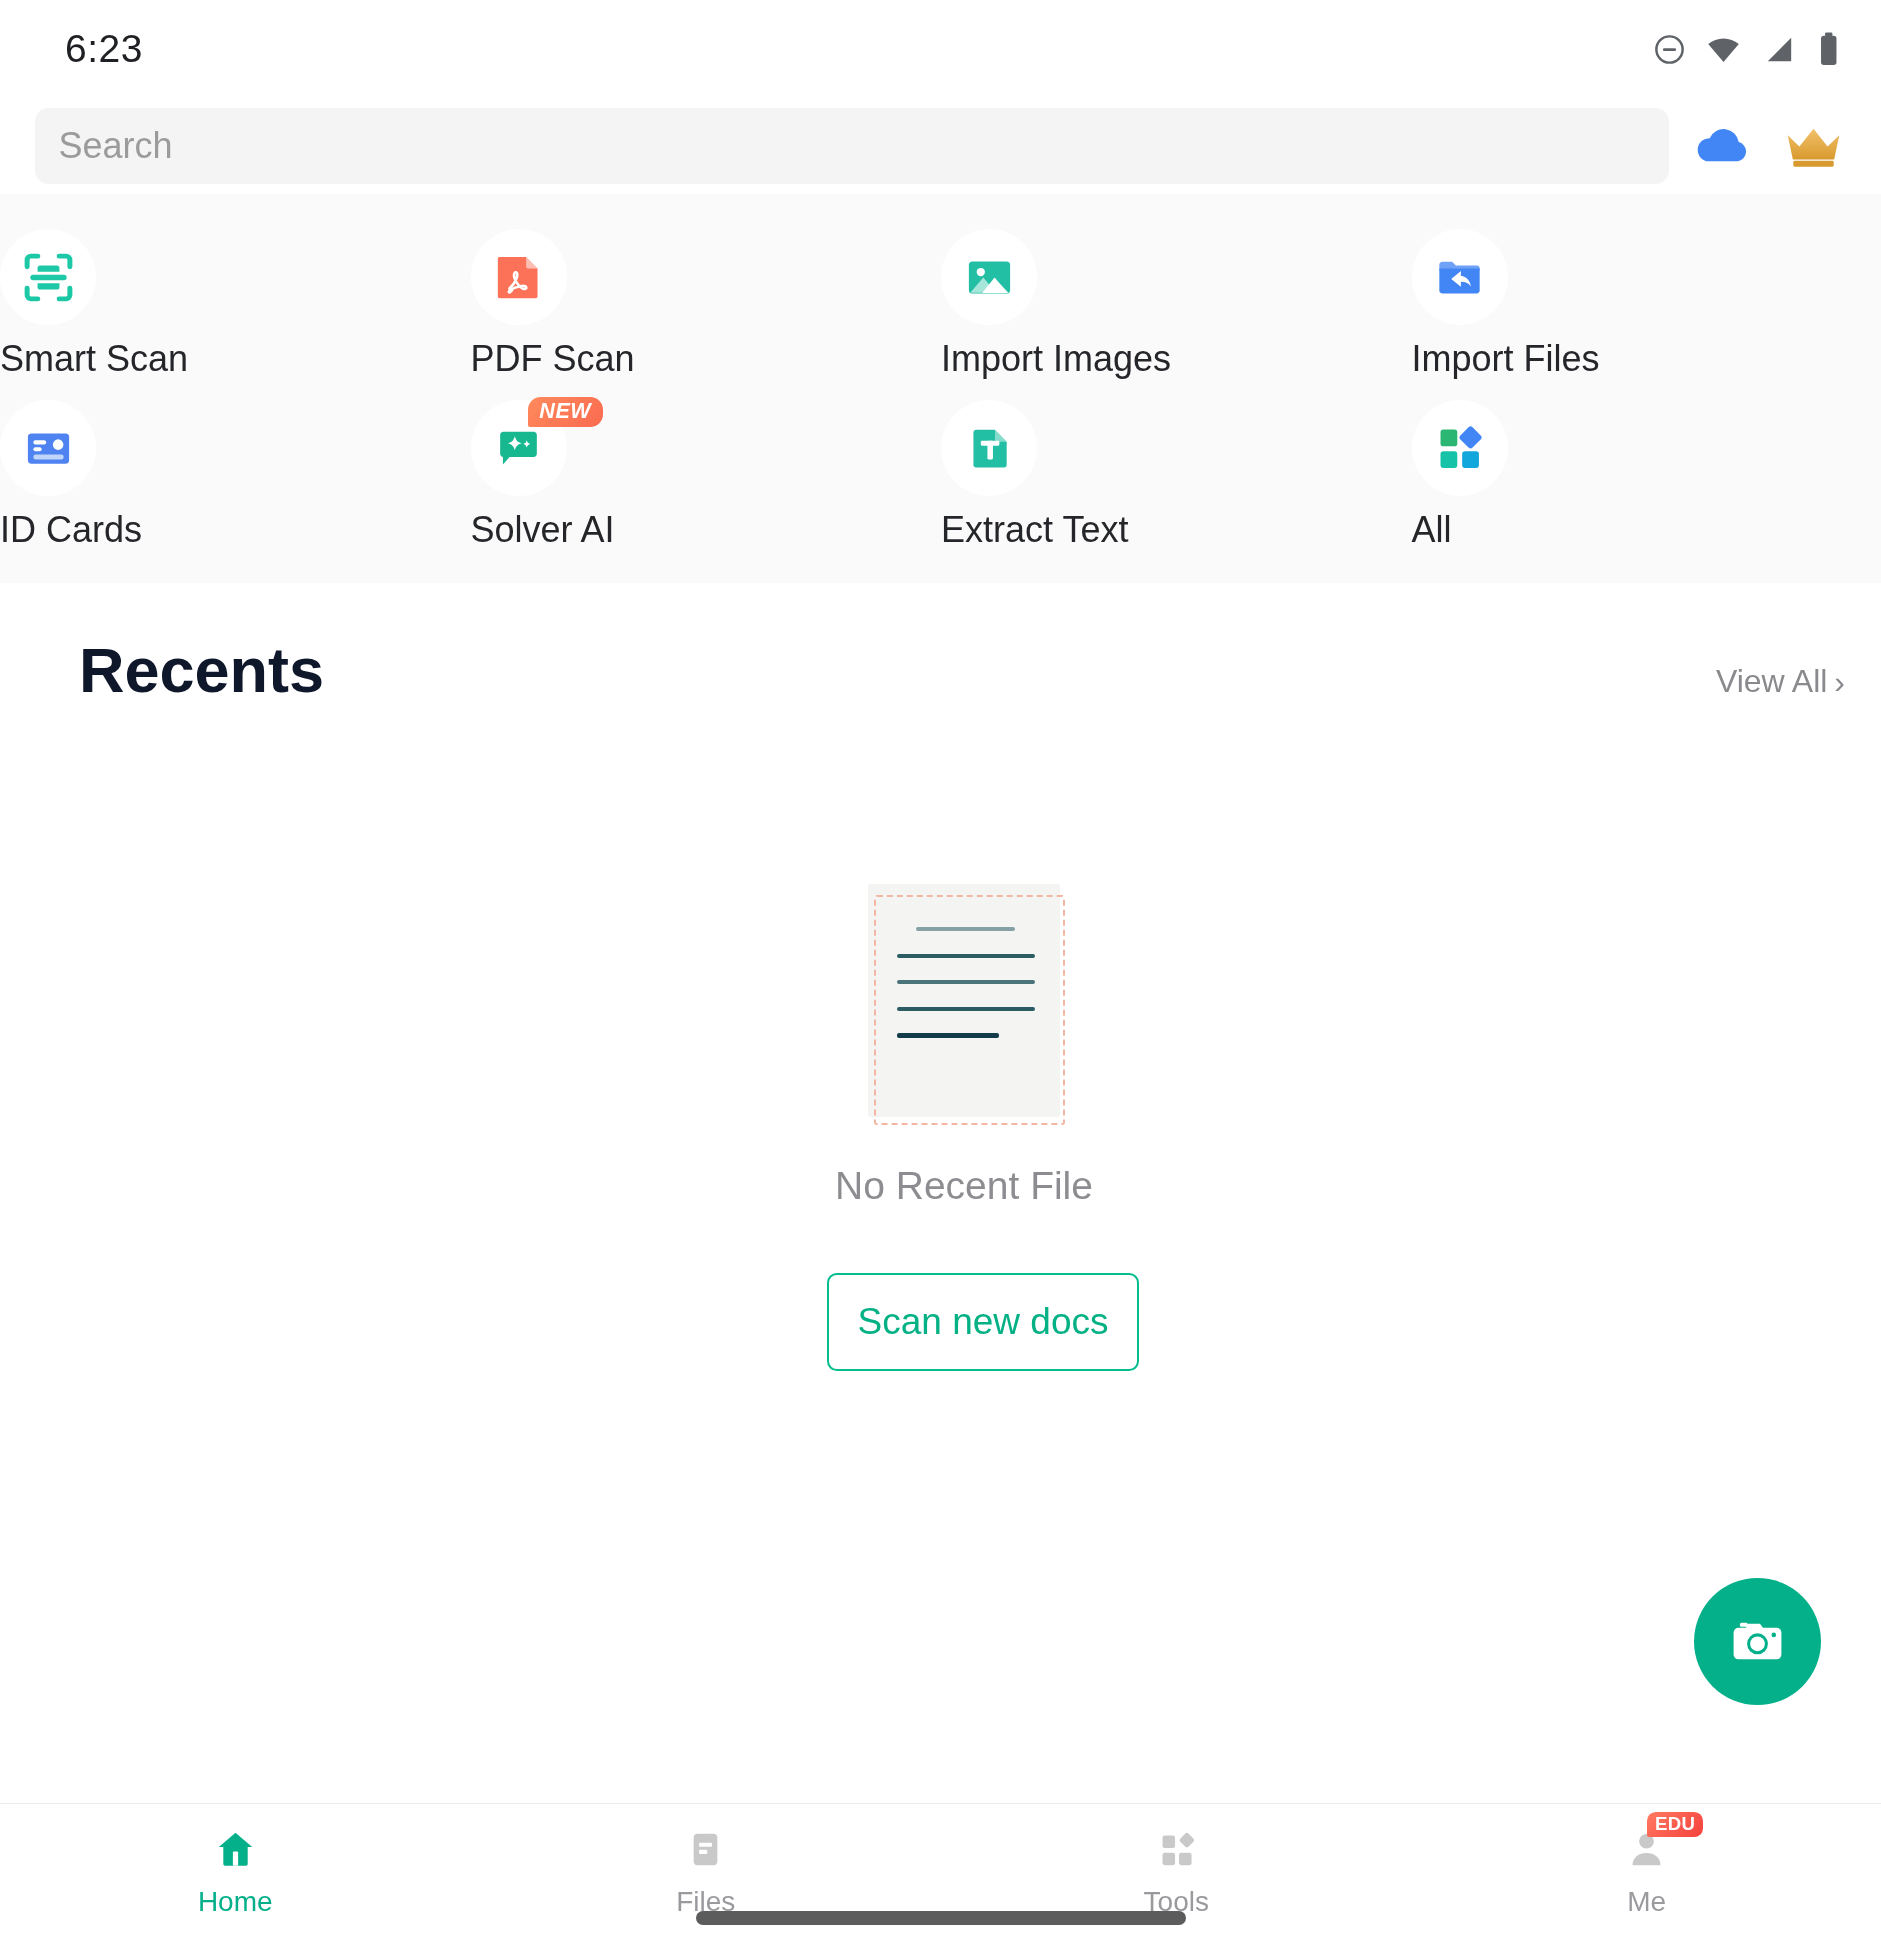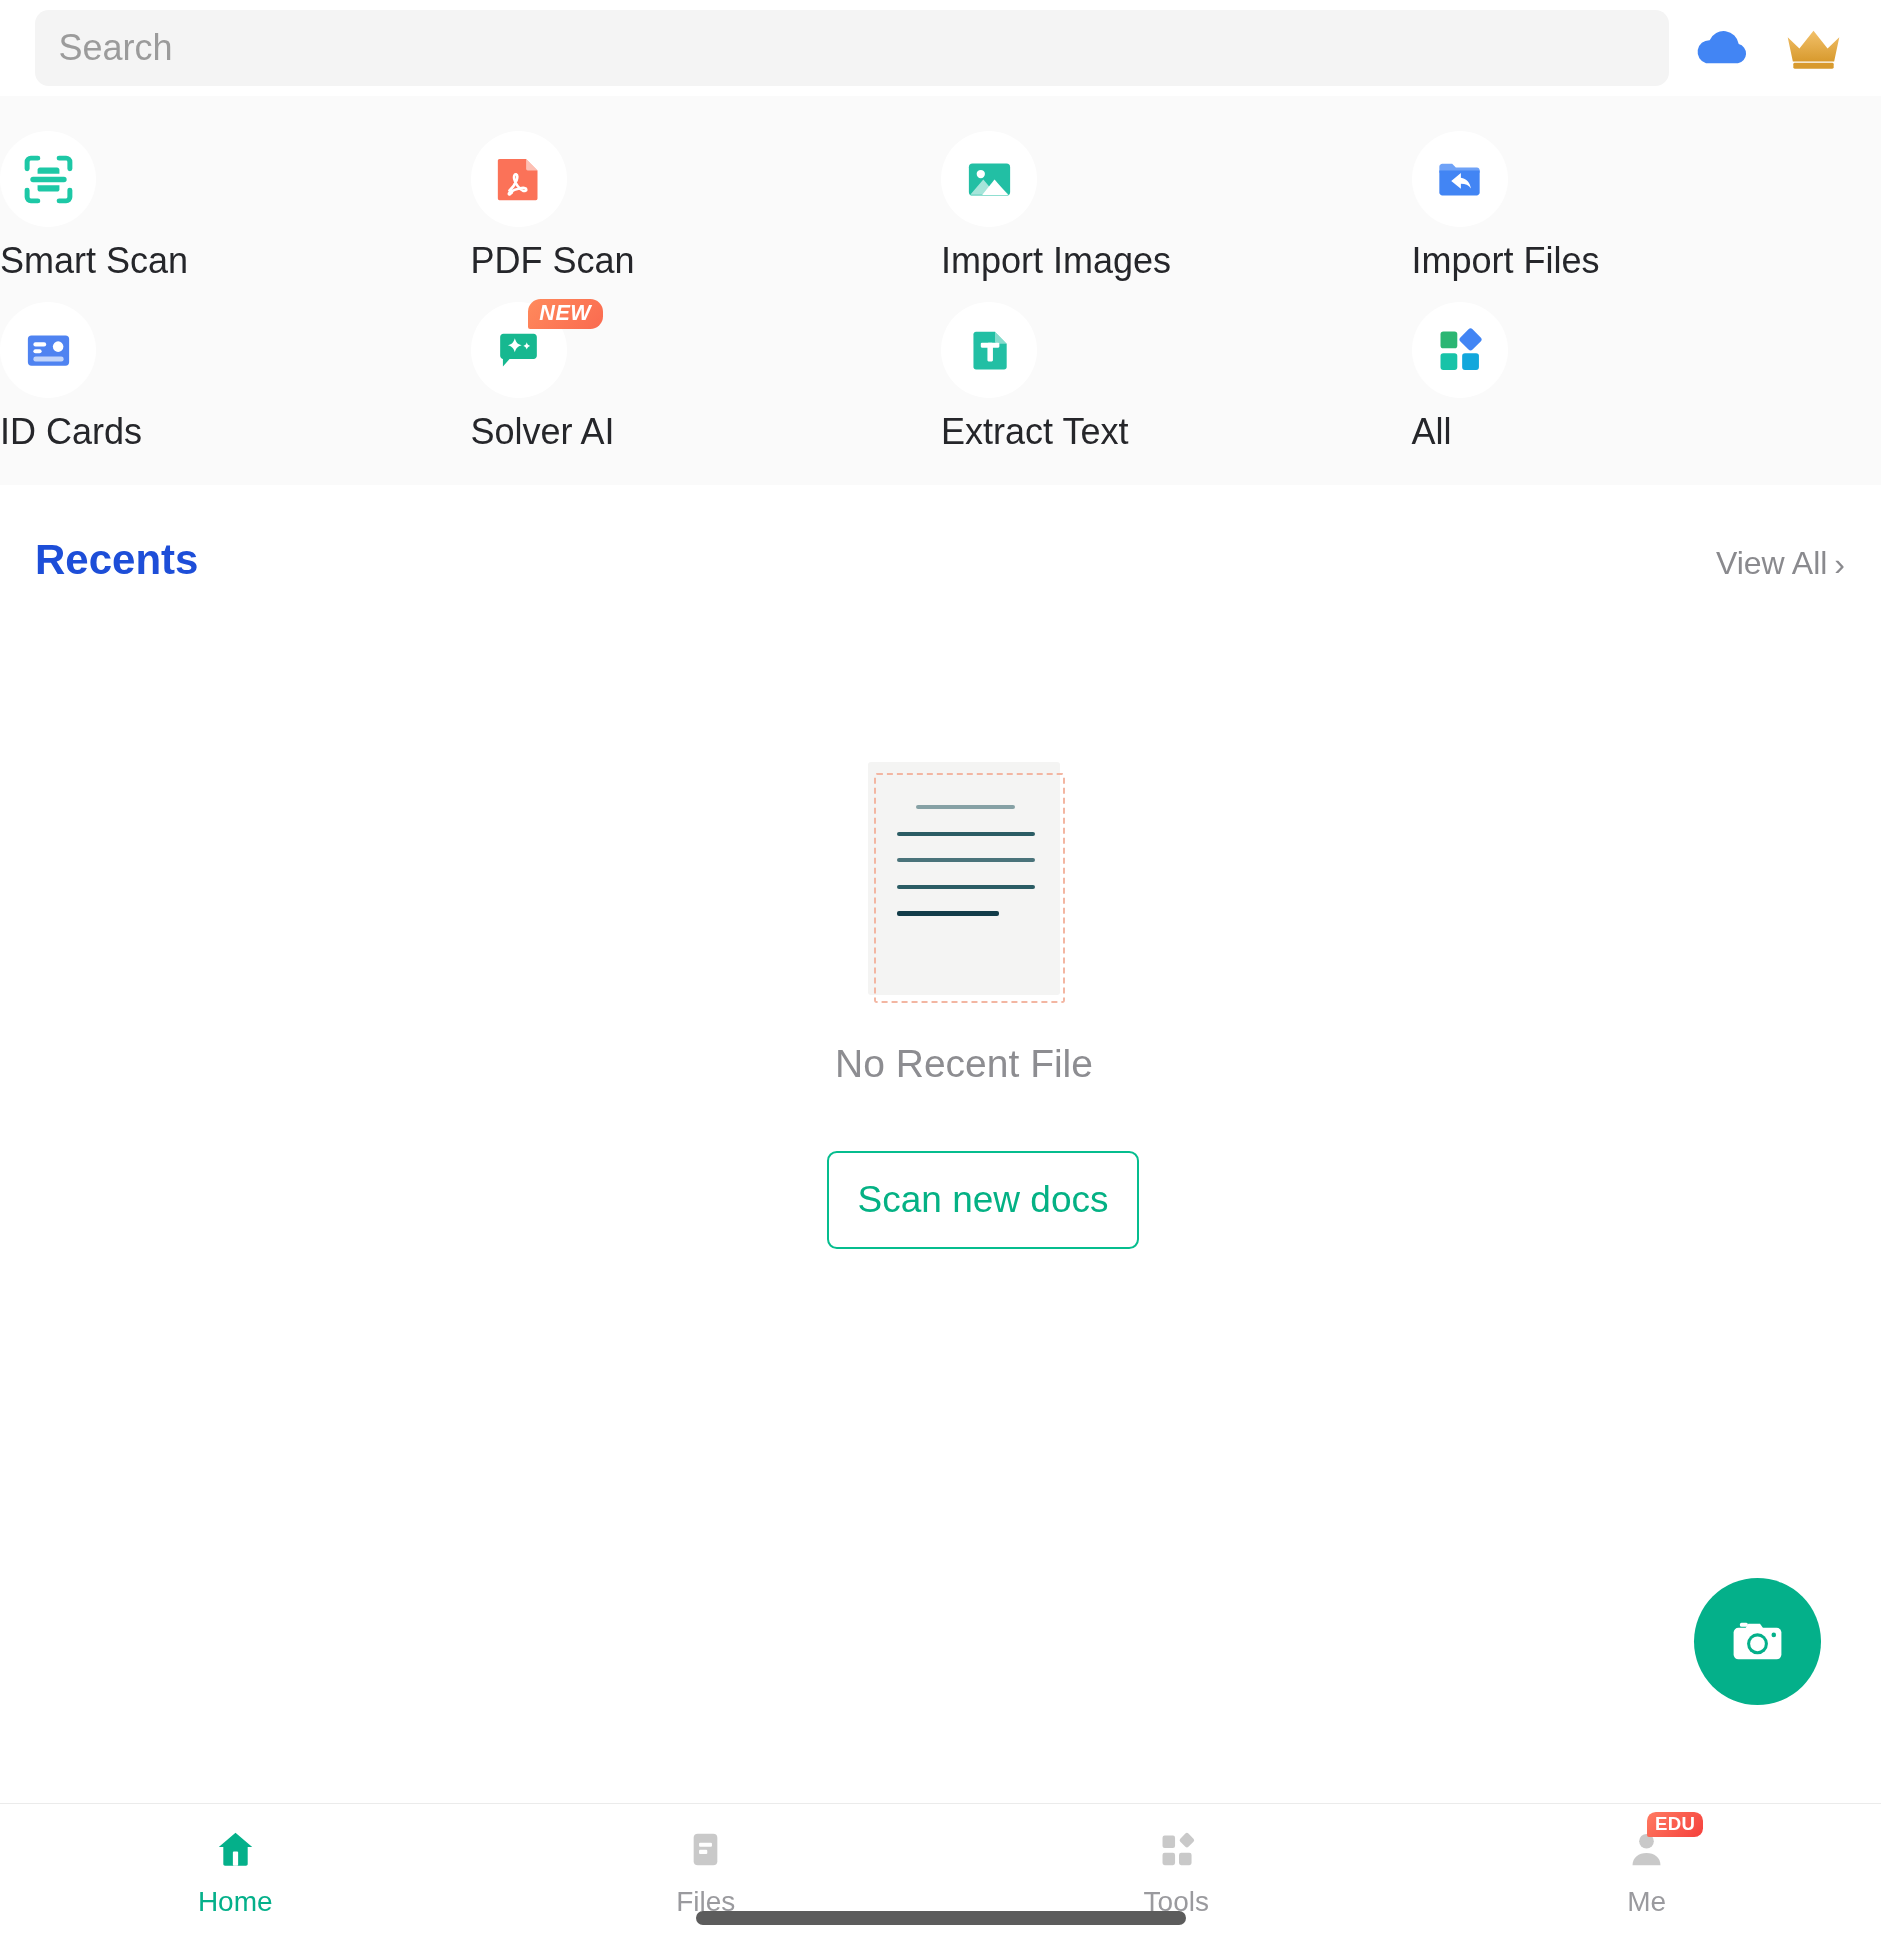--- a/index.html
+++ b/index.html
@@ -129,23 +129,24 @@
 
   
   .recents-header {
     display: flex;
     align-items: baseline;
     justify-content: space-between;
     padding: 51px 37px 0 35px;
     flex: none;
   }
   .recents-title {
-    font-size: 42px;
+    font-size: 63px;
     font-weight: bold;
-    color: #1d4ed8;
+    color: #0f172a;
+    margin-left: 44px;
   }
   .view-all {
     display: flex;
     align-items: center;
     gap: 7px;
     font-size: 32px;
     color: #8a8a8e;
   }
   .chev {
     font-size: 32px;
@@ -285,20 +286,47 @@
     height: 13.7px;
     border-radius: 6.9px;
     background: #5c5c5c;
   }
 </style>
 </head>
 <body>
 
 <div class="phone">
 
+  <div class="status-bar">
+    <span class="status-time">6:23</span>
+    <div class="status-icons">
+      <span>
+        <svg width="35" height="35" viewBox="0 0 24 24">
+            <circle cx="12" cy="12" r="9" fill="none" stroke="#5f6368" stroke-width="1.7"></circle>
+            <rect x="7.5" y="11.1" width="9" height="1.9" rx="0.9" fill="#5f6368"></rect>
+          </svg>
+      </span>
+      <span>
+        <svg width="39" height="35" viewBox="0 0 24 24">
+            <path d="M12 20.5 1.5 8.3C4.4 5.8 8.1 4.4 12 4.4s7.6 1.4 10.5 3.9L12 20.5z" fill="#5f6368"></path>
+          </svg>
+      </span>
+      <span>
+        <svg width="37" height="35" viewBox="0 0 24 24">
+            <path d="M20 4v16H4L20 4z" fill="#5f6368"></path>
+          </svg>
+      </span>
+      <span>
+        <svg width="25.5" height="37" viewBox="0 0 14 24">
+            <rect x="4.6" y="1" width="4.8" height="2.4" rx="0.8" fill="#5f6368"></rect>
+            <rect x="2" y="3" width="10" height="19" rx="1.8" fill="#5f6368"></rect>
+          </svg>
+      </span>
+    </div>
+  </div>
 
   <div class="search-row">
     <div class="search-box">
       <input class="search-input" type="text" placeholder="Search" style="">
     </div>
     <div class="header-action">
       <svg width="59" height="45" viewBox="0 0 24 18">
         <path d="M18.6 7.2A6.2 6.2 0 0 0 6.8 5.6 4.8 4.8 0 0 0 5.3 15h13a4 4 0 0 0 .3-7.8z" fill="#4285F4"></path>
       </svg>
     </div>

